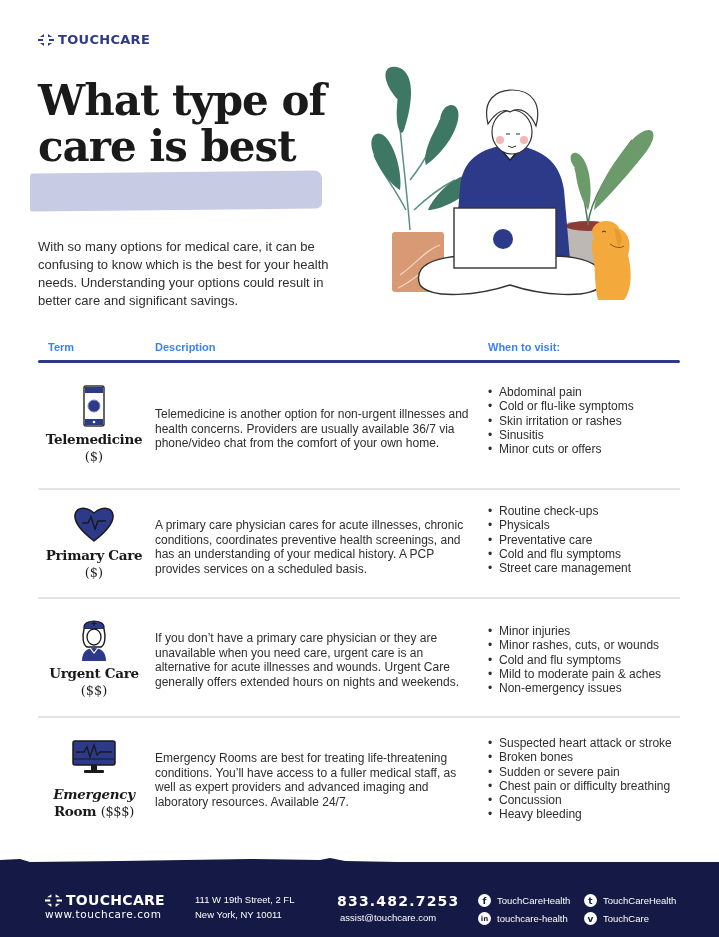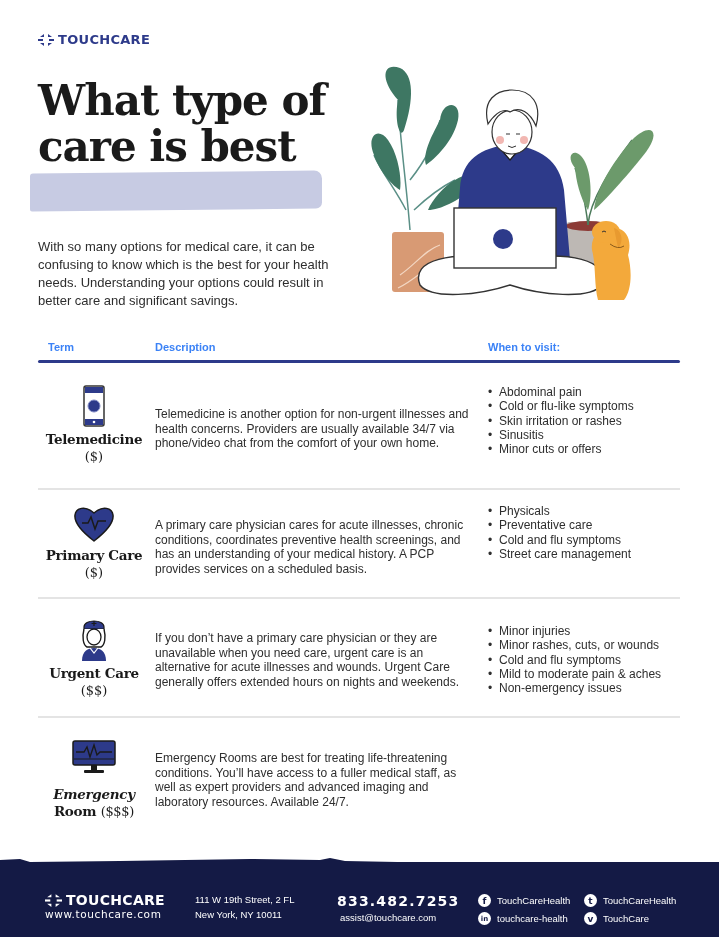--- a/index.html
+++ b/index.html
@@ -128,21 +128,21 @@
     <svg class="term-icon" width="22" height="42" viewBox="0 0 22 42">
       <rect x="1" y="1" width="20" height="40" rx="2" fill="#ffffff" stroke="#333" stroke-width="1.5"></rect>
       <rect x="2" y="2" width="18" height="6" fill="#2d3a8a"></rect>
       <rect x="2" y="34" width="18" height="6" fill="#2d3a8a"></rect>
       <circle cx="11" cy="21" r="6" fill="#2d3a8a" stroke="#7f88c2" stroke-width="1"></circle>
       <circle cx="11" cy="37" r="1.3" fill="#ffffff"></circle>
     </svg>
     <span class="term-name">Telemedicine</span>
     <span class="term-cost">($)</span>
   </div>
-  <p class="desc" style="top:27px;">Telemedicine is another option for non-urgent illnesses and health concerns. Providers are usually available 34/7 via phone/video chat from the comfort of your own home.</p>
+  <p class="desc" style="top:27px;">Telemedicine is another option for non-urgent illnesses and health concerns. Providers are usually available 36/7 via phone/video chat from the comfort of your own home.</p>
   <ul class="when" style="top:5px;">
     <li>Abdominal pain</li>
     <li>Cold or flu-like symptoms</li>
     <li>Skin irritation or rashes</li>
     <li>Sinusitis</li>
     <li>Minor cuts or offers</li>
   </ul>
 </div>
 <div class="row-rule" style="top:488px;"></div>
 
@@ -150,20 +150,21 @@
   <div class="term" style="top:5px;">
     <svg class="term-icon" width="42" height="38" viewBox="0 0 42 38">
       <path d="M21 36 C 8 26, 1 18, 2 10 C 3 3, 12 0, 21 8 C 30 0, 39 3, 40 10 C 41 18, 34 26, 21 36 Z" fill="#2d3a8a" stroke="#1a1a1a" stroke-width="1.5"></path>
       <path d="M9 18 L15 18 L18 12 L22 24 L25 16 L33 16" stroke="#1a1a1a" stroke-width="1.5" fill="none"></path>
     </svg>
     <span class="term-name">Primary Care</span>
     <span class="term-cost">($)</span>
   </div>
   <p class="desc" style="top:18px;">A primary care physician cares for acute illnesses, chronic conditions, coordinates preventive health screenings, and has an understanding of your medical history. A PCP provides services on a scheduled basis.</p>
   <ul class="when" style="top:4px;">
+    <li>Routine check-ups</li>
     <li>Physicals</li>
     <li>Preventative care</li>
     <li>Cold and flu symptoms</li>
     <li>Street care management</li>
   </ul>
 </div>
 <div class="row-rule" style="top:597px;"></div>
 
 <div class="row" style="top:615px; height:100px;">
   <div class="term" style="top:2px;">
@@ -195,20 +196,28 @@
       <rect x="1" y="1" width="42" height="24" rx="2" fill="#2d3a8a" stroke="#1a1a1a" stroke-width="1.5"></rect>
       <path d="M4 12 L12 12 L15 7 L18 17 L22 5 L25 15 L28 12 L40 12" stroke="#1a1a1a" stroke-width="1.4" fill="none"></path>
       <path d="M2 19 L42 19" stroke="#1a1a1a" stroke-width="1"></path>
       <rect x="19" y="25" width="6" height="5" fill="#1a1a1a"></rect>
       <rect x="12" y="30" width="20" height="3" rx="1" fill="#1a1a1a"></rect>
     </svg>
     <span class="term-name" style="margin-top:12px;font-style:italic;">Emergency</span>
     <span class="term-name"><span>Room</span> <span class="term-cost" style="display:inline; font-weight:normal;">($$$)</span></span>
   </div>
   <p class="desc" style="top:16px;">Emergency Rooms are best for treating life-threatening conditions. You’ll have access to a fuller medical staff, as well as expert providers and advanced imaging and laboratory resources. Available 24/7.</p>
+  <ul class="when" style="top:1px;">
+    <li>Suspected heart attack or stroke</li>
+    <li>Broken bones</li>
+    <li>Sudden or severe pain</li>
+    <li>Chest pain or difficulty breathing</li>
+    <li>Concussion</li>
+    <li>Heavy bleeding</li>
+  </ul>
 </div>
 
 <svg class="footer-edge" viewBox="0 0 719 12" preserveAspectRatio="none">
   <path d="M0 4 L20 3 L30 6 L120 5 L250 3 L320 4 L330 2 L345 5 L450 7 L560 8 L719 7 L719 12 L0 12 Z" fill="#141a45"></path>
 </svg>
 <footer class="footer"></footer>
 
 <div class="f-logo">
   <svg width="17" height="15" viewBox="0 0 16 14">
     <path d="M2 4 L6 1 L6 4 Z" fill="#ffffff"></path>

